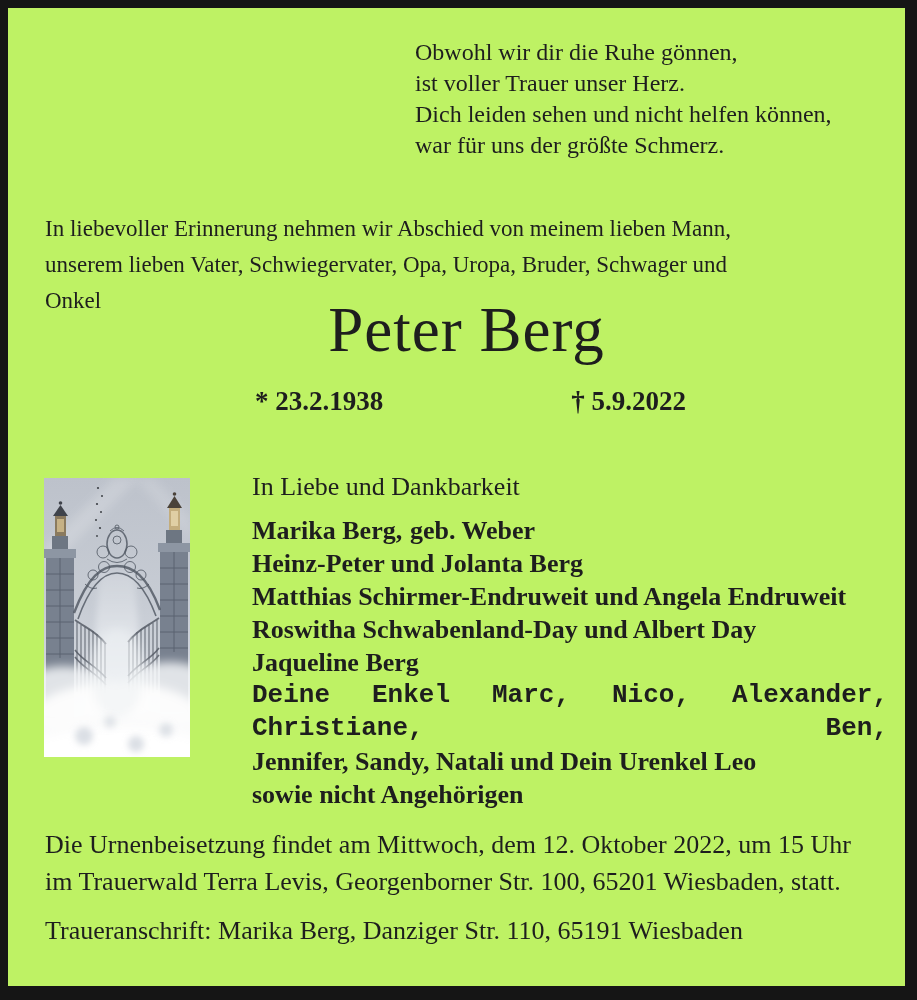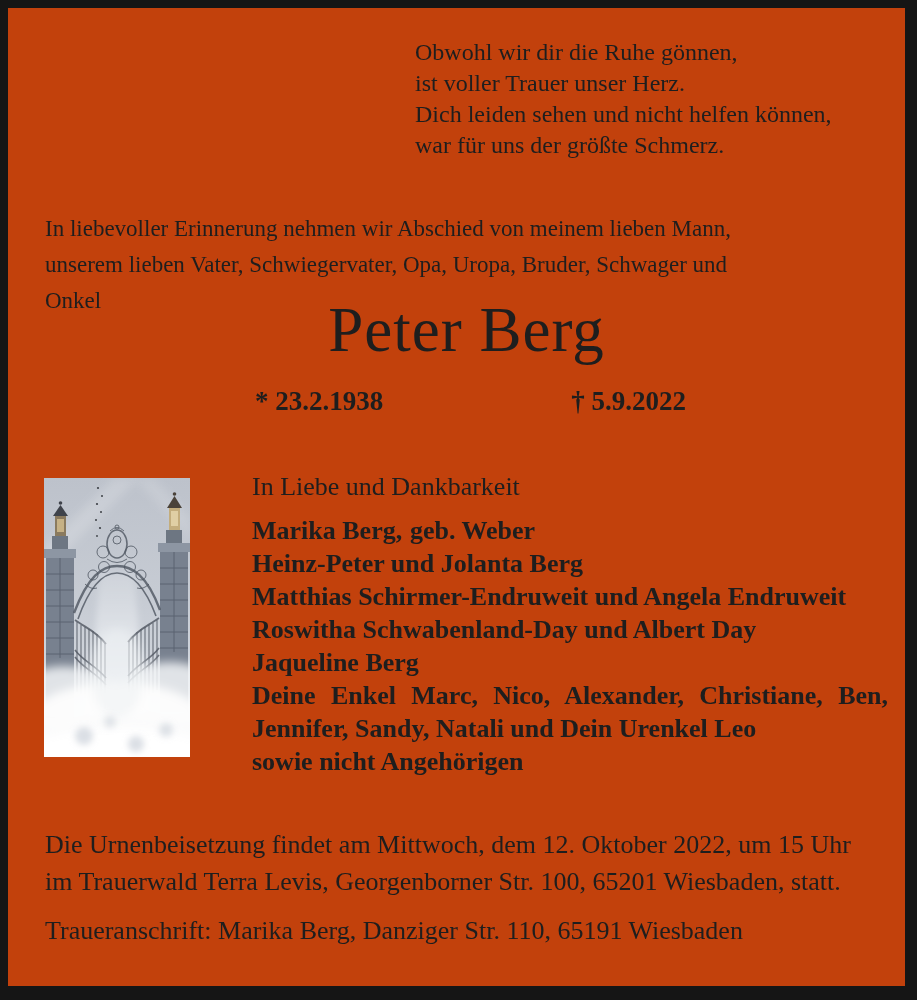--- a/index.html
+++ b/index.html
@@ -1,20 +1,20 @@
 <!DOCTYPE html>
 <html><head>
 <meta charset="utf-8">
 <style>
   html,body { margin:0; padding:0; background:#e8e8e8; }
   .page {
     position: relative;
     width: 917px; height: 1000px;
     box-sizing: border-box;
-    background: #c2410c;
+    background: #bef264;
     border-style: solid;
     border-color: #151515;
     border-width: 8px 12px 14px 8px;
     font-family: "Liberation Serif", "DejaVu Serif", serif;
     color: #1e1e1e;
     overflow: hidden;
     margin: 0 auto;
   }
   .abs { position: absolute; }
   .verse { left: 407px; top: 29px; font-size: 24px; line-height: 31px; }
@@ -33,20 +33,21 @@
   }
   .photo-frame { left: 36px; top: 470px; width: 146px; height: 279px; }
   .tribute { left: 244px; top: 462px; width: 636px; font-size: 26px; }
   .tribute-intro { line-height: 34px; margin-bottom: 10px; font-weight: normal; }
   .mourners { font-weight: bold; line-height: 33px; }
   .mourner-line { white-space: nowrap; }
   .mourner-line.justify {
     white-space: normal;
     text-align: justify;
     text-align-last: justify;
+    font-family: Liberation Mono, monospace;
   }
   .mourner-line .r { font-weight: bold; margin-left: 0.30em; }
   .funeral { left: 37px; top: 818px; font-size: 26px; line-height: 37px; }
   .funeral div { white-space: nowrap; }
   .address { left: 37px; top: 908px; font-size: 26px; white-space: nowrap; }
 </style>
 </head>
 <body>
 
 <div class="page">

